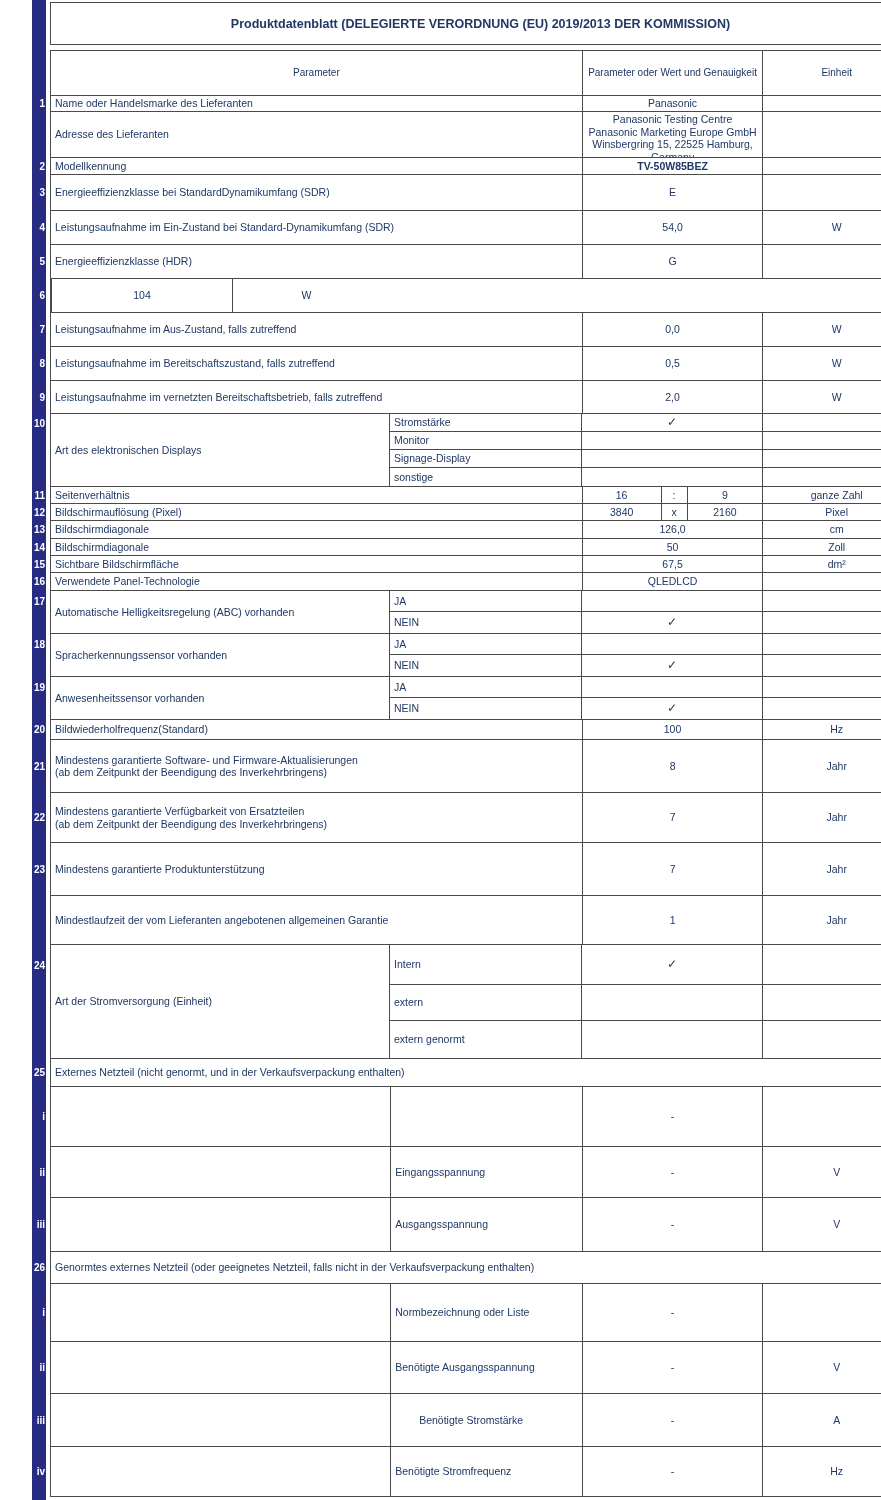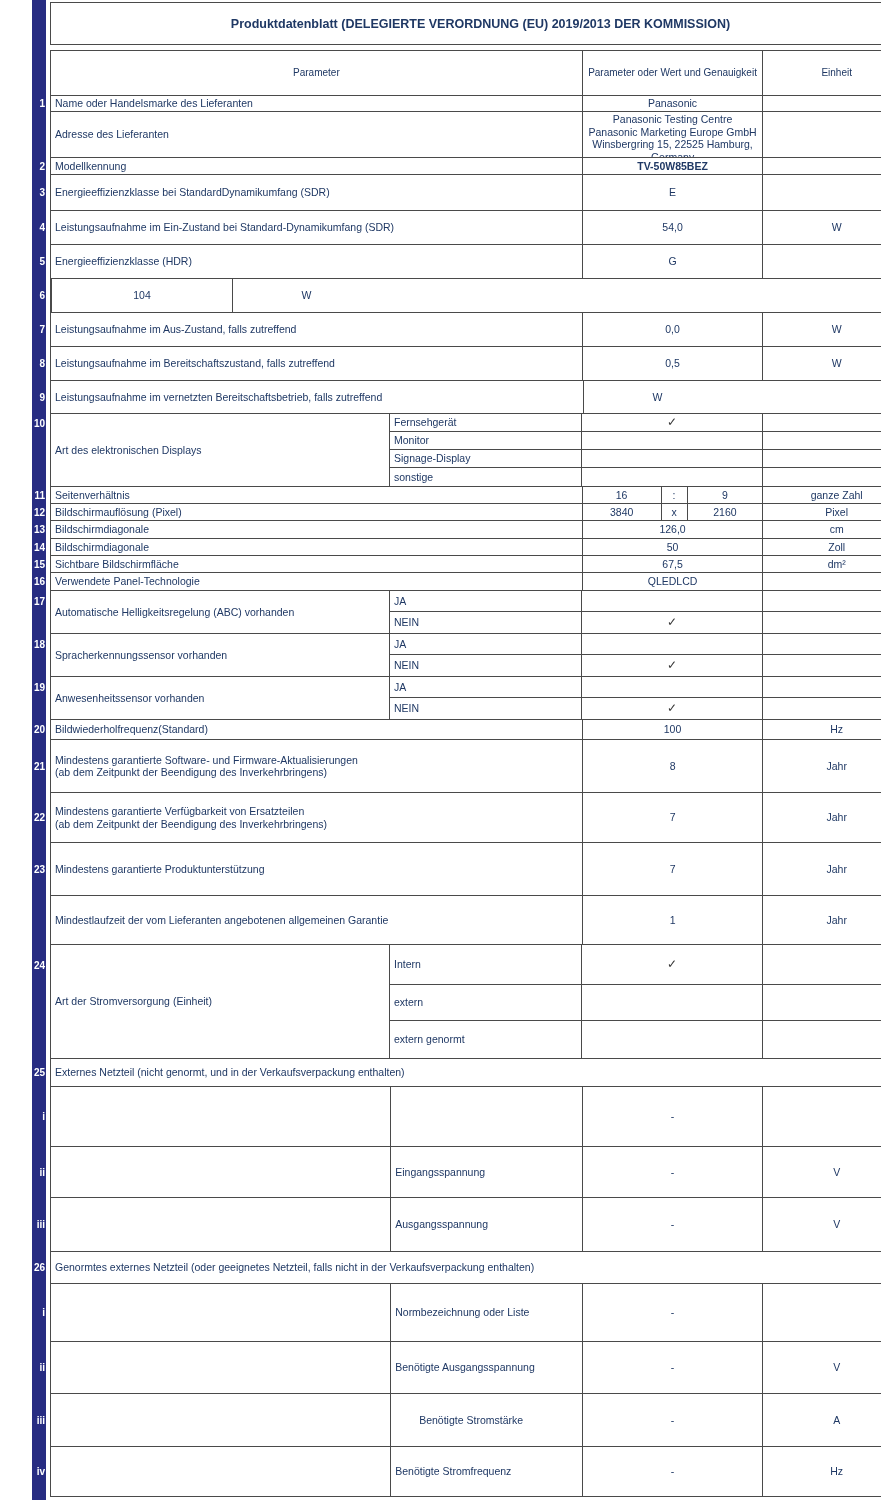--- a/index.html
+++ b/index.html
@@ -97,28 +97,29 @@
         </div>
         <div class="trow" style="height: 34px;">
           <span class="rnum">8</span>
           <div class="cell lbl" style="width: 532px;">Leistungsaufnahme im Bereitschaftszustand, falls zutreffend</div>
           <div class="cell ctr bl" style="width: 181px;">0,5</div>
           <div class="cell ctr bl" style="width: 148px;">W</div>
         </div>
         <div class="trow" style="height: 33px;">
           <span class="rnum">9</span>
           <div class="cell lbl" style="width: 532px;">Leistungsaufnahme im vernetzten Bereitschaftsbetrieb, falls zutreffend</div>
+          <div class="cell ctr bl" style="width: 181px;">2,0</div>
           <div class="cell ctr bl" style="width: 148px;">W</div>
         </div>
         <div class="trow">
           <span class="rnum" style="height: 18px;">10</span>
           <div class="cell lbl" style="width: 340px;">Art des elektronischen Displays</div>
           <div class="subcol">
             <div class="subrow" style="height: 18px;">
-              <div class="cell lbl bl" style="width: 192px;">Fernsehgerät</div>
+              <div class="cell lbl bl" style="width: 192px;">Stromstärke</div>
               <div class="cell ctr bl check" style="width: 181px;">✓</div>
               <div class="cell ctr bl" style="width: 148px;"></div>
             </div>
             <div class="subrow" style="height: 18px;">
               <div class="cell lbl bl" style="width: 192px;">Monitor</div>
               <div class="cell ctr bl" style="width: 181px;"></div>
               <div class="cell ctr bl" style="width: 148px;"></div>
             </div>
             <div class="subrow" style="height: 18px;">
               <div class="cell lbl bl" style="width: 192px;">Signage-Display</div>

